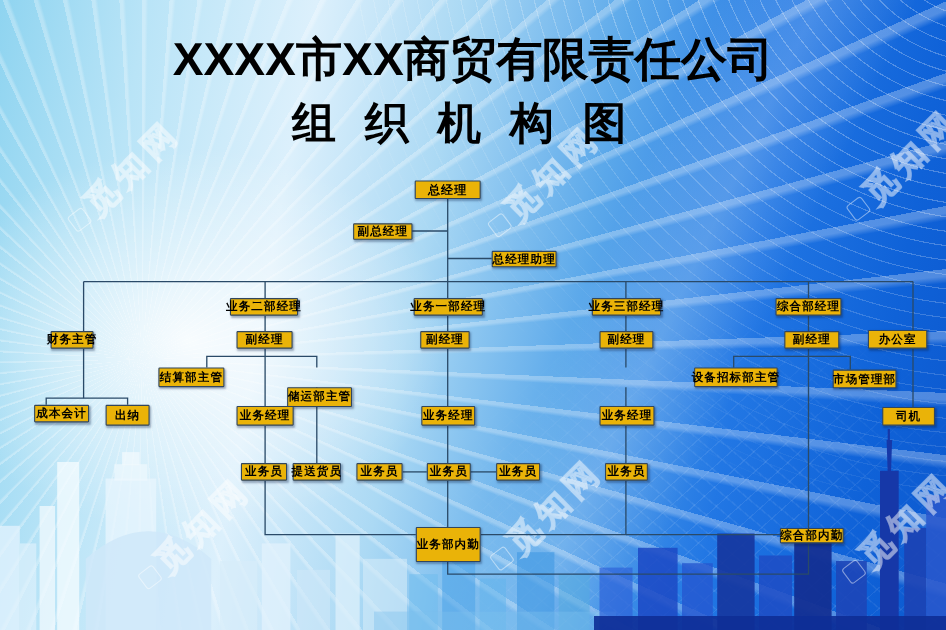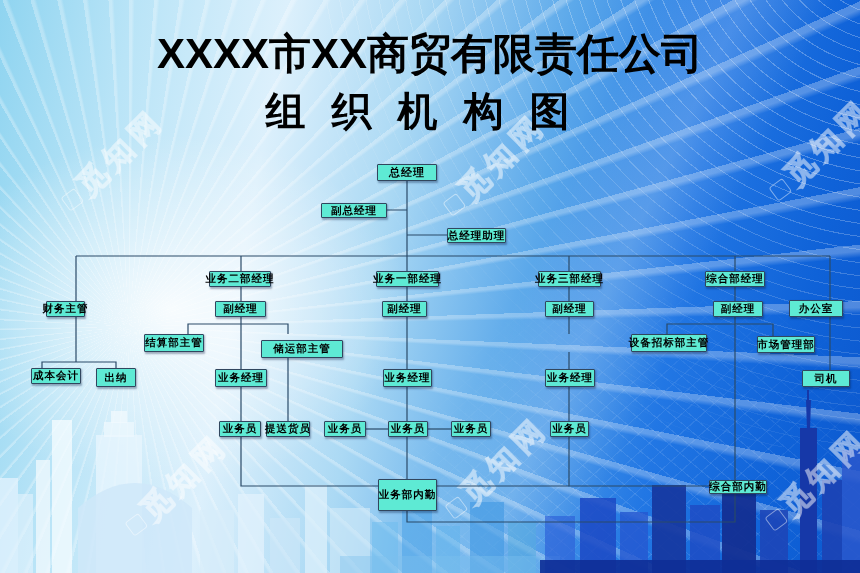--- a/index.html
+++ b/index.html
@@ -49,21 +49,21 @@
   
   .title-wrap{position:absolute;left:0;top:0;width:100%;text-align:center;z-index:3;}
   .title-line1{position:absolute;left:0;top:26px;width:100%;
     font-size:42px;font-weight:900;color:#000;letter-spacing:0px;}
   .title-line2{position:absolute;left:0;top:84px;width:100%;
     font-size:40px;font-weight:900;color:#000;letter-spacing:26px;padding-left:1px;box-sizing:border-box;}
 
   
   .connectors{position:absolute;left:0;top:0;z-index:2;}
   .node{position:absolute;z-index:4;box-sizing:border-box;
-    background:#5eead4;border:1.2px solid #31465e;border-radius:1px;
+    background:#eab308;border:1.2px solid #31465e;border-radius:1px;
     display:flex;align-items:center;justify-content:center;
     font-size:10.5px;font-weight:bold;color:#000;letter-spacing:1px;
     white-space:nowrap;box-shadow:1px 1.5px 2px rgba(10,30,70,.35);}
   .node-wide{font-size:10px;letter-spacing:0;}
   .node-lg{font-size:11px;}
 </style>
 </head>
 <body>
 
 <div class="stage">
@@ -164,37 +164,37 @@
       <path d="M437,486 H709"></path>
       <path d="M735,287 V301"></path>
       <path d="M735,317 V481"></path>
       <path d="M667,334 V324 H773 V336"></path>
       <path d="M830,317 V370"></path>
       <path d="M407,493 V522 H735 V494"></path>
     </g>
   </svg>
 
   <div class="node node-lg" style="left:377px;top:164px;width:60px;height:17px">总经理</div>
-  <div class="node" style="left:321px;top:203px;width:66px;height:15px">副总经理</div>
+  <div class="node" style="left:321px;top:203px;width:54px;height:15px">副总经理</div>
   <div class="node" style="left:447px;top:228px;width:59px;height:15px">总经理助理</div>
 
   <div class="node" style="left:209px;top:271px;width:62px;height:16px">业务二部经理</div>
   <div class="node" style="left:376px;top:271px;width:63px;height:16px">业务一部经理</div>
   <div class="node" style="left:538px;top:271px;width:63px;height:16px">业务三部经理</div>
   <div class="node" style="left:705px;top:271px;width:60px;height:16px">综合部经理</div>
 
   <div class="node" style="left:46px;top:301px;width:39px;height:16px">财务主管</div>
   <div class="node" style="left:215px;top:301px;width:51px;height:16px">副经理</div>
   <div class="node" style="left:382px;top:301px;width:45px;height:16px">副经理</div>
   <div class="node" style="left:545px;top:301px;width:49px;height:16px">副经理</div>
   <div class="node" style="left:713px;top:301px;width:50px;height:16px">副经理</div>
   <div class="node" style="left:789px;top:300px;width:54px;height:17px">办公室</div>
 
   <div class="node" style="left:144px;top:334px;width:60px;height:18px">结算部主管</div>
-  <div class="node" style="left:261px;top:340px;width:82px;height:18px">储运部主管</div>
+  <div class="node" style="left:261px;top:352px;width:59px;height:18px">储运部主管</div>
   <div class="node" style="left:631px;top:334px;width:76px;height:18px">设备招标部主管</div>
   <div class="node" style="left:757px;top:336px;width:58px;height:17px">市场管理部</div>
 
   <div class="node" style="left:31px;top:368px;width:50px;height:16px">成本会计</div>
   <div class="node" style="left:96px;top:368px;width:40px;height:19px">出纳</div>
   <div class="node" style="left:215px;top:369px;width:52px;height:18px">业务经理</div>
   <div class="node" style="left:383px;top:369px;width:49px;height:18px">业务经理</div>
   <div class="node" style="left:545px;top:369px;width:50px;height:18px">业务经理</div>
   <div class="node" style="left:802px;top:370px;width:48px;height:17px">司机</div>
 

